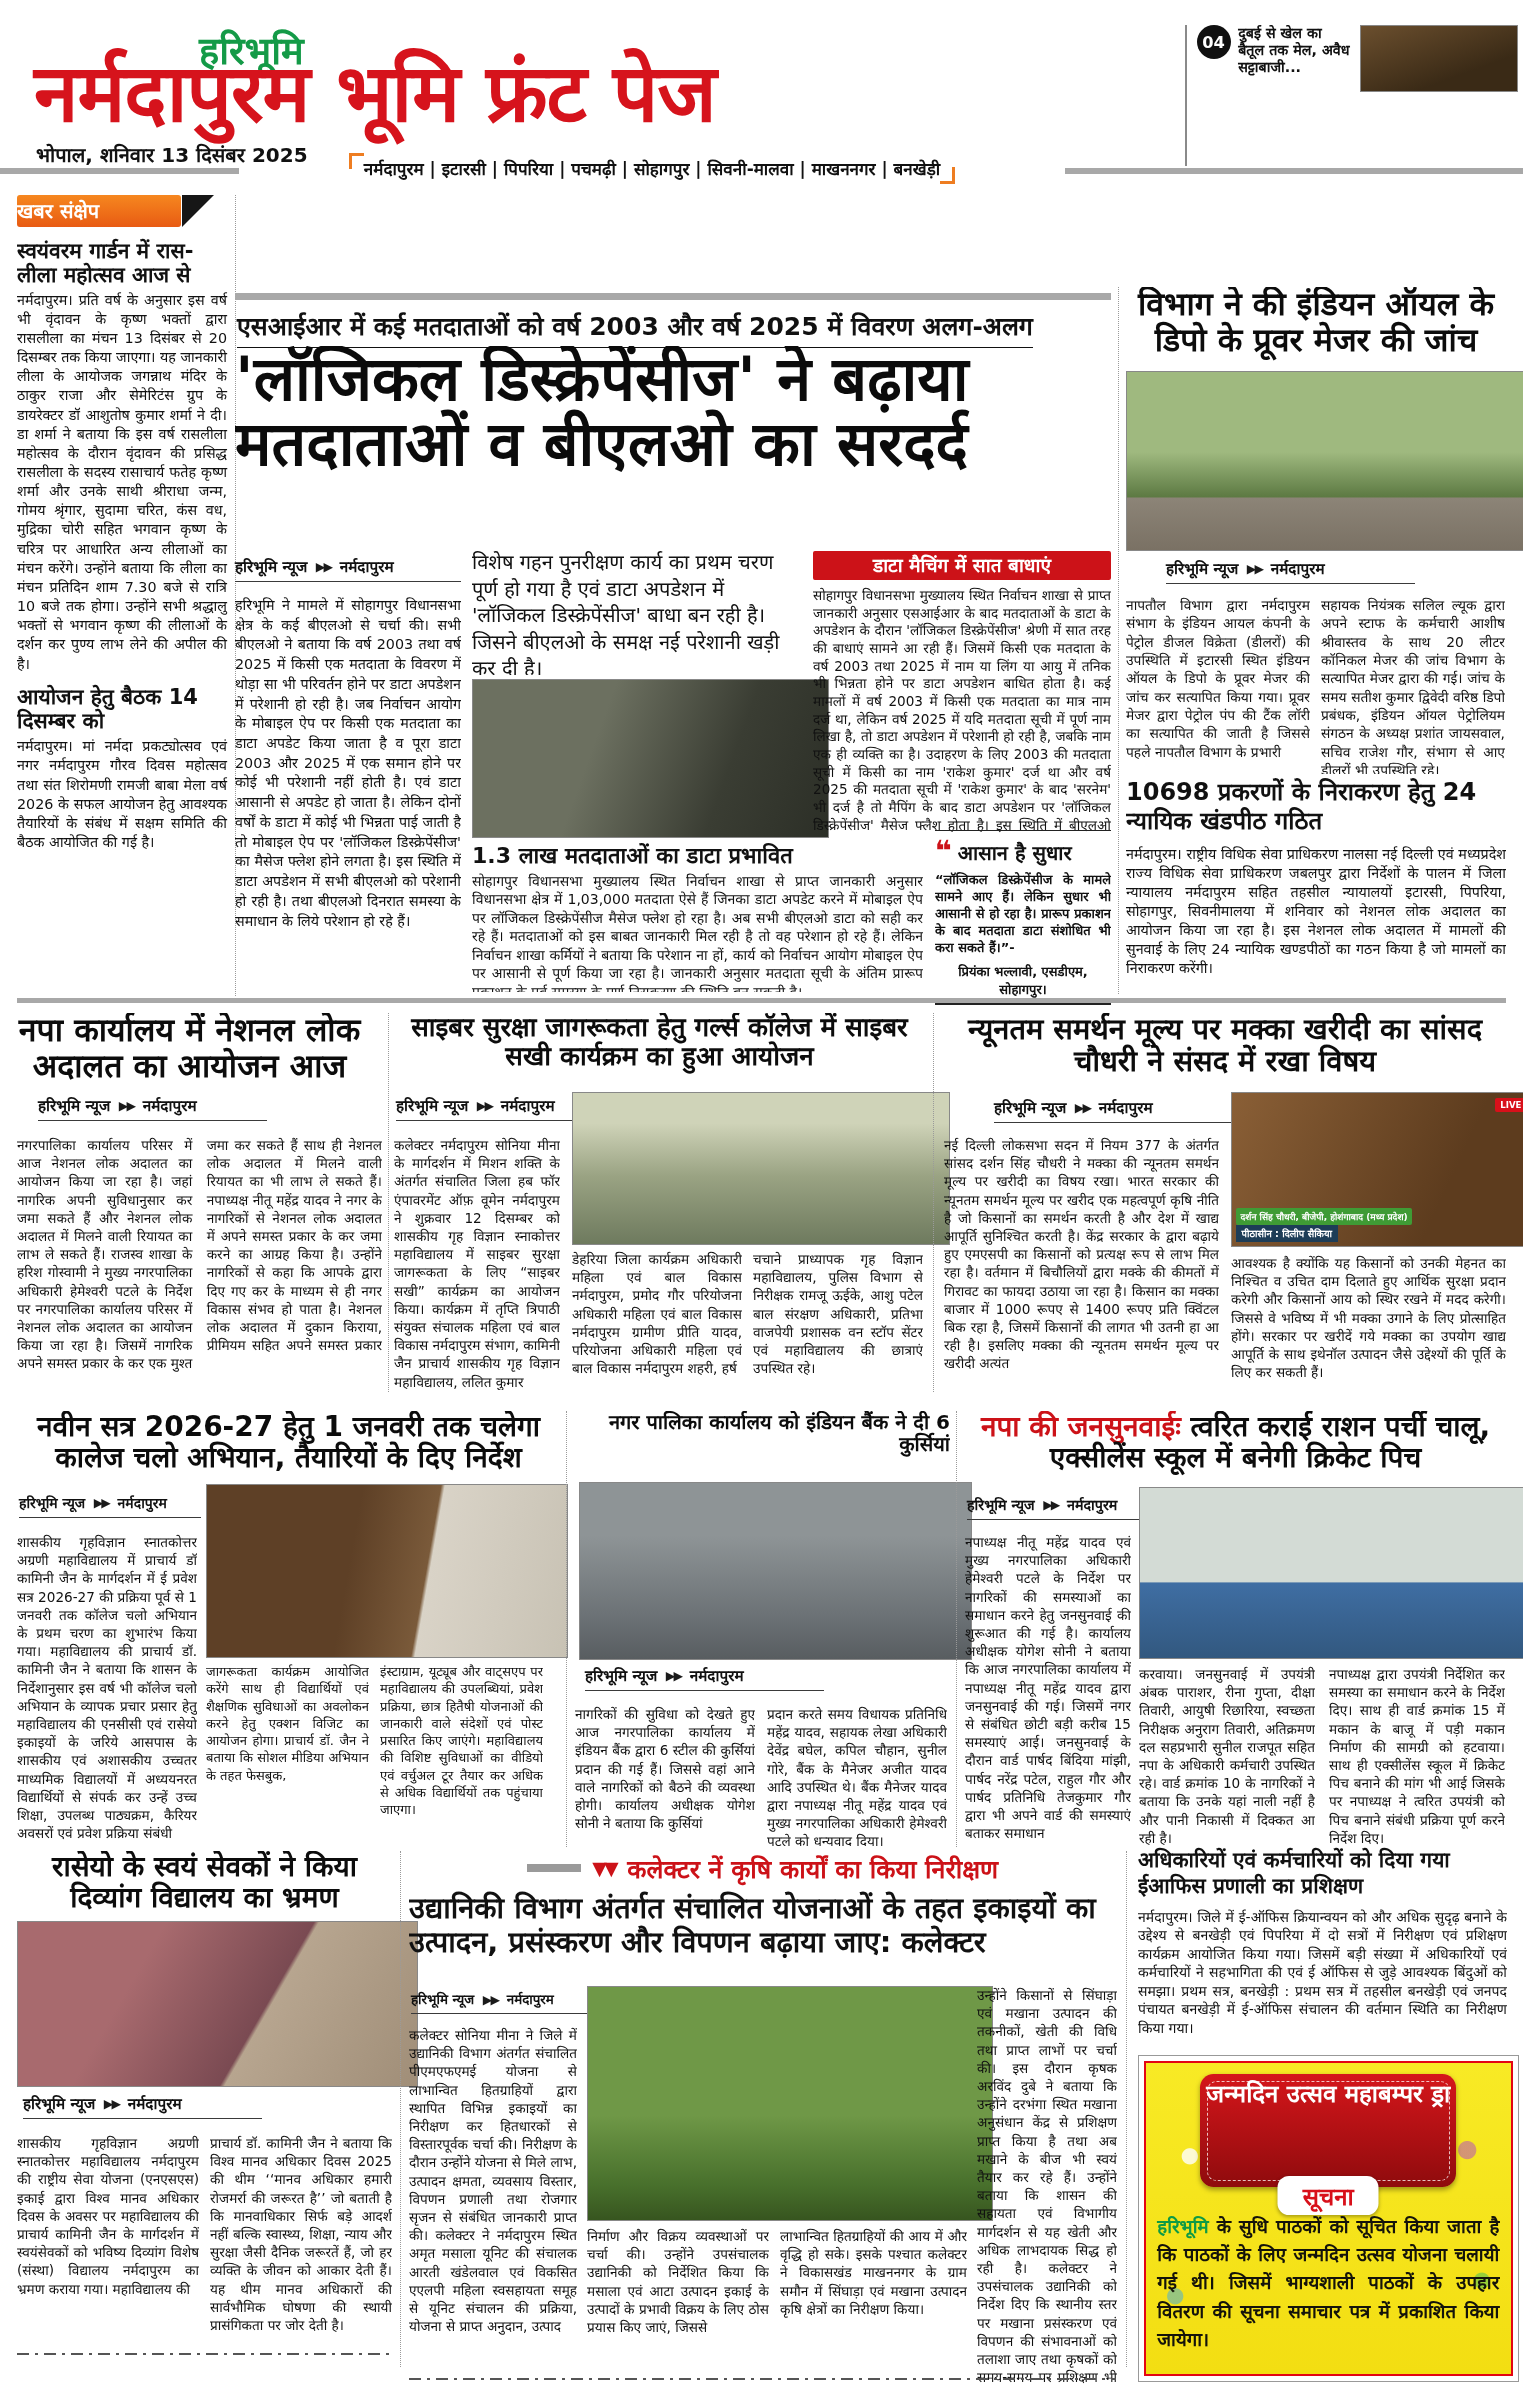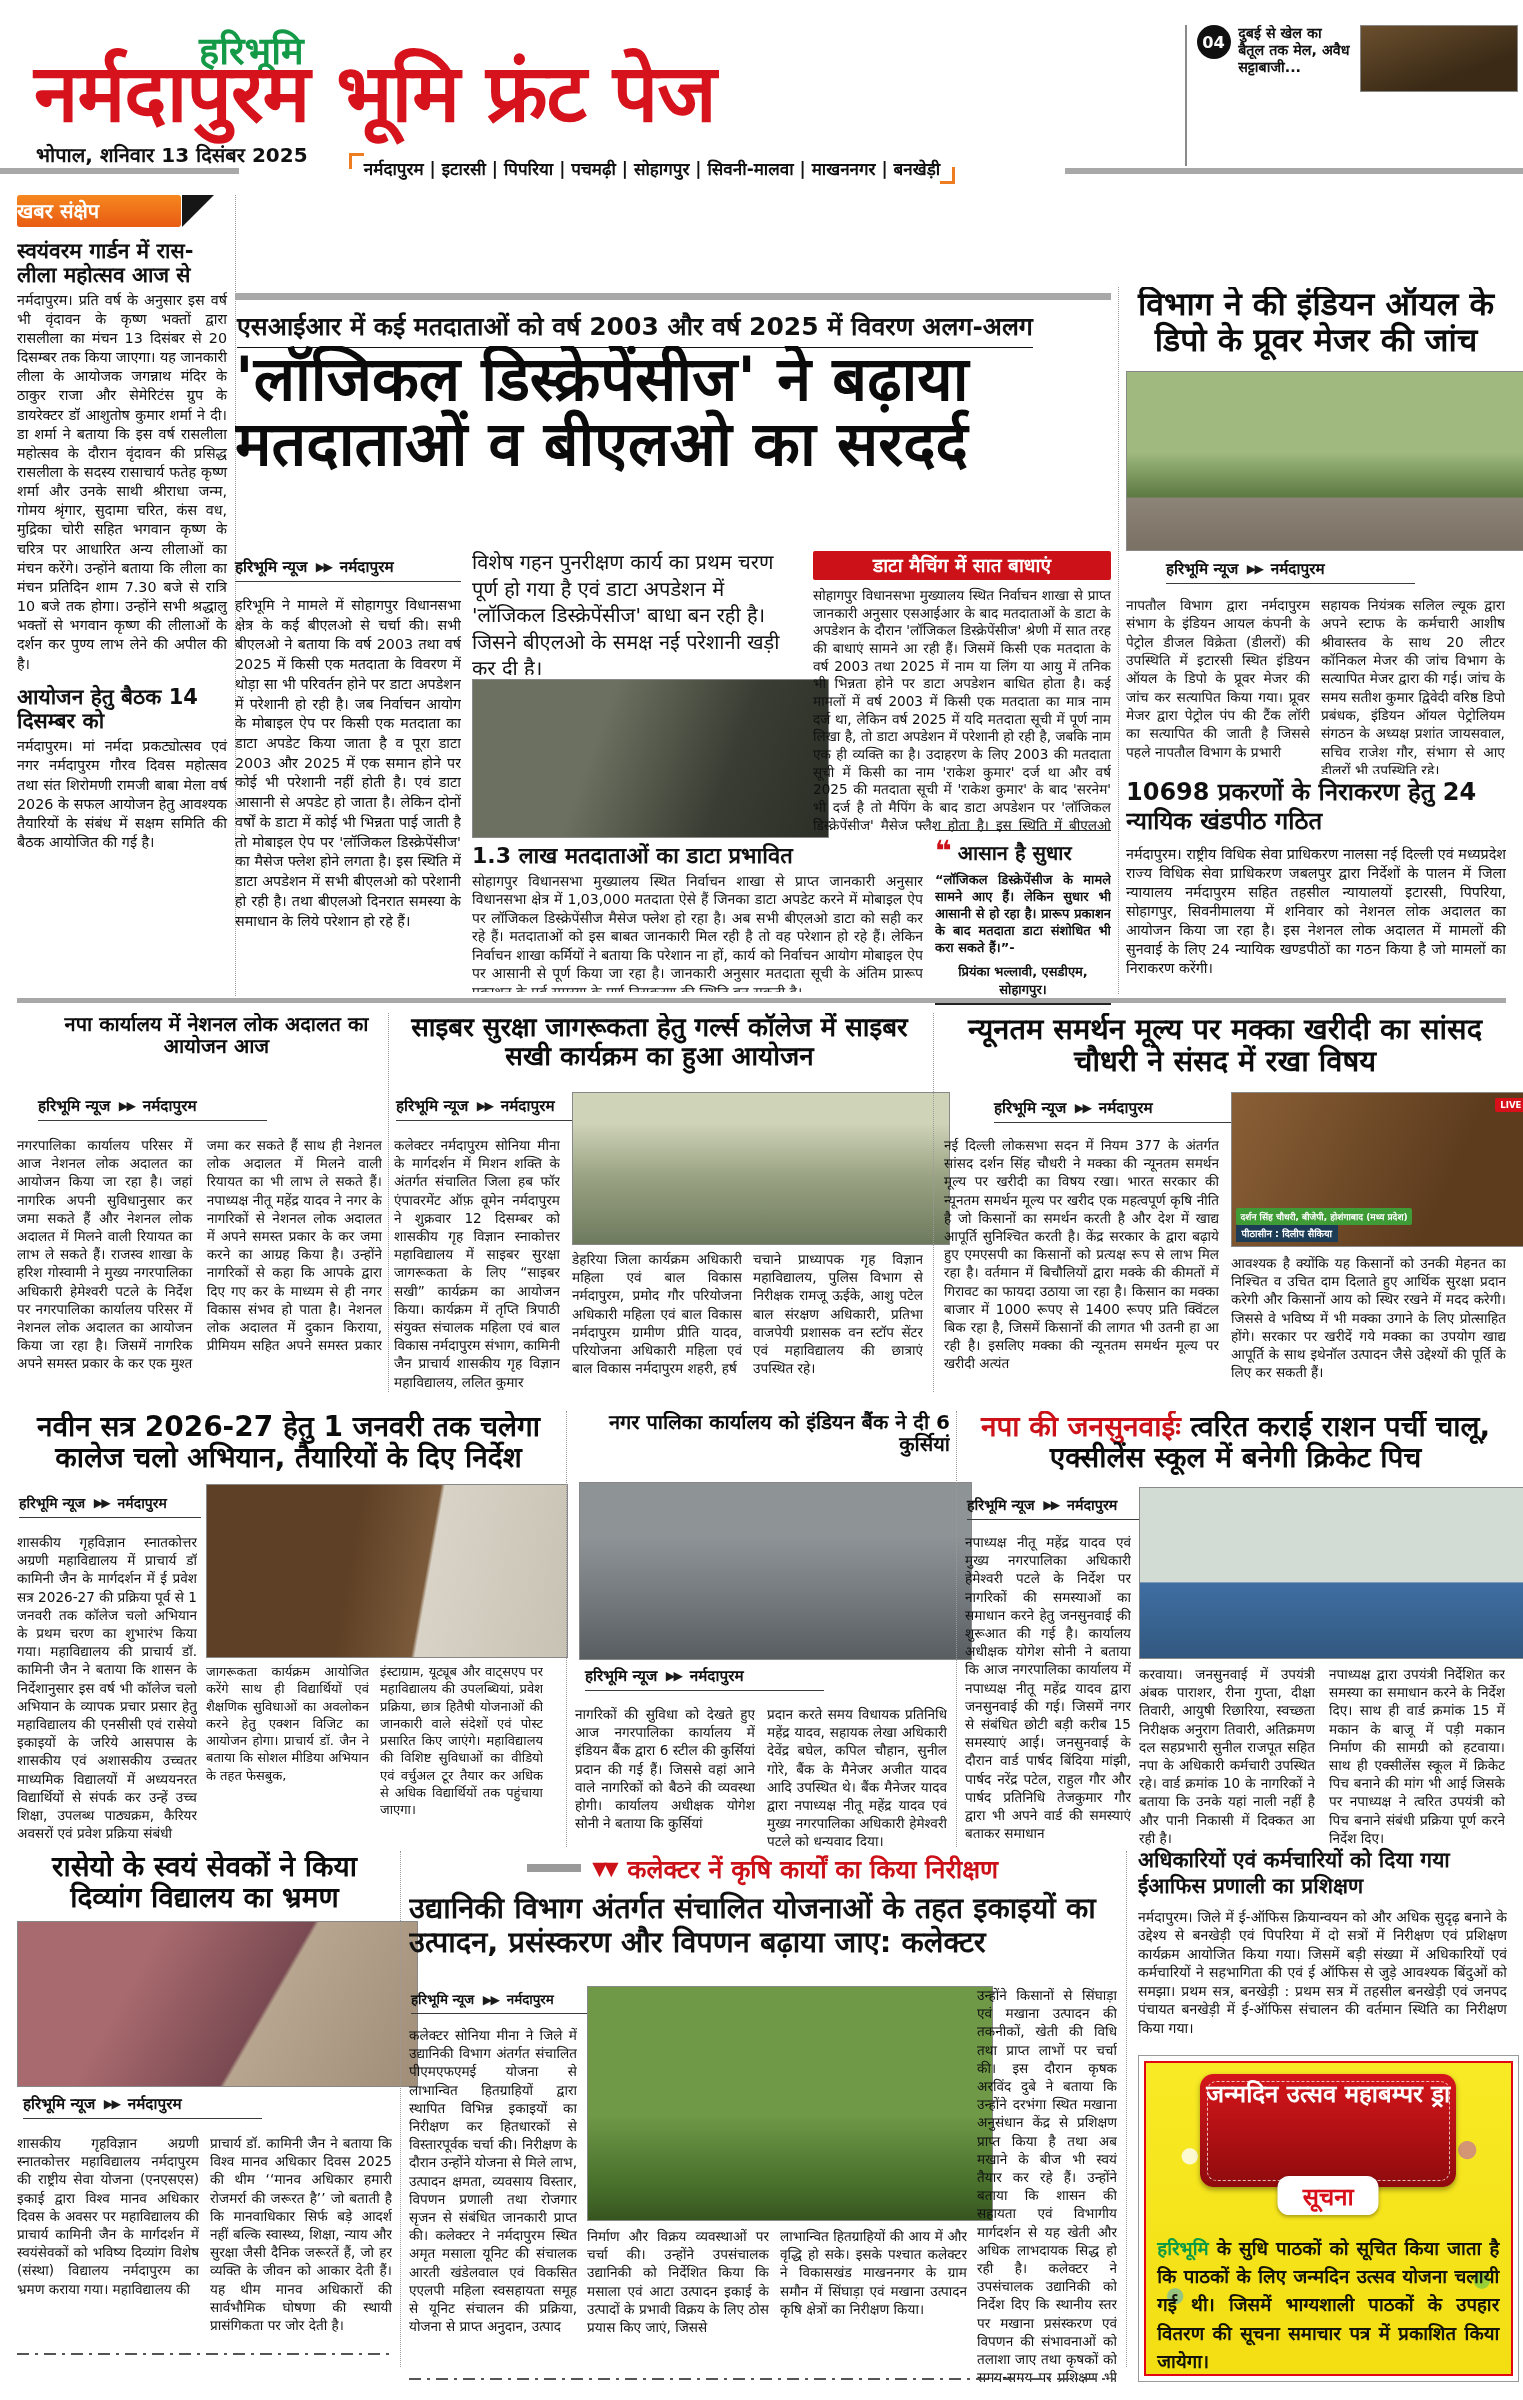--- a/index.html
+++ b/index.html
@@ -58,21 +58,21 @@
   .adinner{width:100%;height:100%;box-sizing:border-box;border:2.9px solid #e30613;background:
      radial-gradient(circle at 12% 30%, rgba(255,255,255,0.8) 0 7.6px, transparent 8.6px),
      radial-gradient(circle at 88% 28%, rgba(176,68,200,0.5) 0 8.6px, transparent 9.6px),
      radial-gradient(circle at 8% 75%, rgba(60,170,230,0.5) 0 7.6px, transparent 8.6px),
      radial-gradient(circle at 92% 70%, rgba(60,190,90,0.5) 0 7.6px, transparent 8.6px),
      linear-gradient(180deg,#f8ea25,#f3de12);position:relative;overflow:hidden;}
   .ribbon{position:absolute;left:50%;transform:translateX(-50%);top:11.5px;width:256px;height:113px;background:linear-gradient(180deg,#d5161b,#8f0b0d);border-radius:13.4px;box-shadow:0 2.9px 5.7px rgba(0,0,0,0.35);}
   .ribbon::before{content:"";position:absolute;inset:6.7px;border:1.9px dashed rgba(255,255,255,0.75);border-radius:9.6px;}
   .ribbon-text{position:absolute;width:100%;top:16.3px;text-align:center;color:#fff;font-size:24px;font-weight:700;line-height:1.3;}
   .adbadge{position:absolute;left:50%;transform:translateX(-50%);top:113px;background:#fff;border-radius:11.5px;padding:2.9px 25px;color:#d8101a;font-size:24px;font-weight:700;box-shadow:0 1.9px 3.8px rgba(0,0,0,0.3);}
-  .adbody{position:absolute;left:11.5px;right:11.5px;top:172px;font-size:18.6px;font-weight:700;line-height:1.52;text-align:justify;color:#14130a;}
+  .adbody{position:absolute;left:11.5px;right:11.5px;top:150px;font-size:18.6px;font-weight:700;line-height:1.52;text-align:justify;color:#14130a;}
   .adbrand{color:#0d9a45;}
   .smalltext{font-size:13.6px;line-height:1.34;}
   .cols2{column-count:2;column-gap:14.3px;}
 </style>
 </head>
 <body>
 
 <div class="abs logo" style="left:199px;top:23px;">हरिभूमि</div>
 <div class="abs mast-title" style="left:34px;top:54px;">नर्मदापुरम भूमि फ्रंट पेज</div>
 <div class="abs dateline" style="left:36px;top:141px;">भोपाल, शनिवार 13 दिसंबर 2025</div>
@@ -145,21 +145,21 @@
     </div>
 </div>
 <div class="art jt" style="left:1126px;top:596px;width:184px;height:178px;font-size:13.8px;line-height:1.33;">नापतौल विभाग द्वारा नर्मदापुरम संभाग के इंडियन आयल कंपनी के पेट्रोल डीजल विक्रेता (डीलरों) की उपस्थिति में इटारसी स्थित इंडियन ऑयल के डिपो के प्रूवर मेजर की जांच कर सत्यापित किया गया। प्रूवर मेजर द्वारा पेट्रोल पंप की टैंक लॉरी का सत्यापित की जाती है जिससे पहले नापतौल विभाग के प्रभारी</div>
 <div class="art jt" style="left:1321px;top:596px;width:184px;height:178px;font-size:13.8px;line-height:1.33;">सहायक नियंत्रक सलिल ल्यूक द्वारा अपने स्टाफ के कर्मचारी आशीष श्रीवास्तव के साथ 20 लीटर कॉनिकल मेजर की जांच विभाग के सत्यापित मेजर द्वारा की गई। जांच के समय सतीश कुमार द्विवेदी वरिष्ठ डिपो प्रबंधक, इंडियन ऑयल पेट्रोलियम संगठन के अध्यक्ष प्रशांत जायसवाल, सचिव राजेश गौर, संभाग से आए डीलरों भी उपस्थिति रहे।</div>
 
 <div class="art" style="left:1126px;top:778px;width:380px;height:63px;font-size:24px;font-weight:700;line-height:1.2;">10698 प्रकरणों के निराकरण हेतु 24 न्यायिक खंडपीठ गठित</div>
 <div class="art jt" style="left:1126px;top:845px;width:380px;height:145px;font-size:14.3px;line-height:1.33;">नर्मदापुरम। राष्ट्रीय विधिक सेवा प्राधिकरण नालसा नई दिल्ली एवं मध्यप्रदेश राज्य विधिक सेवा प्राधिकरण जबलपुर द्वारा निर्देशों के पालन में जिला न्यायालय नर्मदापुरम सहित तहसील न्यायालयों इटारसी, पिपरिया, सोहागपुर, सिवनीमालया में शनिवार को नेशनल लोक अदालत का आयोजन किया जा रहा है। इस नेशनल लोक अदालत में मामलों की सुनवाई के लिए 24 न्यायिक खण्डपीठों का गठन किया है जो मामलों का निराकरण करेंगी।</div>
 
 <div class="gray-rule" style="left:17px;top:998px;width:1489px;height:4.8px;"></div>
 
-<div class="art hl" style="left:34px;top:1013px;width:365px;height:75px;font-size:20px;">नपा कार्यालय में नेशनल लोक अदालत का आयोजन आज</div>
+<div class="art hl" style="left:7px;top:1013px;width:365px;height:75px;font-size:32px;">नपा कार्यालय में नेशनल लोक अदालत का आयोजन आज</div>
 <div class="abs" style="left:38px;top:1095px;width:229px;">
   <div class="byline">
       <span>हरिभूमि न्यूज</span>
       <span class="arr">▶▶</span>
       <span>नर्मदापुरम</span>
     </div>
 </div>
 <div class="art jt cols2 smalltext" style="left:17px;top:1136px;width:365px;height:254px;">नगरपालिका कार्यालय परिसर में आज नेशनल लोक अदालत का आयोजन किया जा रहा है। जहां नागरिक अपनी सुविधानुसार कर जमा सकते हैं और नेशनल लोक अदालत में मिलने वाली रियायत का लाभ ले सकते हैं। राजस्व शाखा के हरिश गोस्वामी ने मुख्य नगरपालिका अधिकारी हेमेश्वरी पटले के निर्देश पर नगरपालिका कार्यालय परिसर में नेशनल लोक अदालत का आयोजन किया जा रहा है। जिसमें नागरिक अपने समस्त प्रकार के कर एक मुश्त जमा कर सकते हैं साथ ही नेशनल लोक अदालत में मिलने वाली रियायत का भी लाभ ले सकते हैं। नपाध्यक्ष नीतू महेंद्र यादव ने नगर के नागरिकों से नेशनल लोक अदालत में अपने समस्त प्रकार के कर जमा करने का आग्रह किया है। उन्होंने नागरिकों से कहा कि आपके द्वारा दिए गए कर के माध्यम से ही नगर विकास संभव हो पाता है। नेशनल लोक अदालत में दुकान किराया, प्रीमियम सहित अपने समस्त प्रकार के कर जमा कर मिलने वाली रियायत का लाभ ले सकते हैं।</div>
 <div class="dotted-v" style="left:388px;top:1013px;height:379px;"></div>
 

